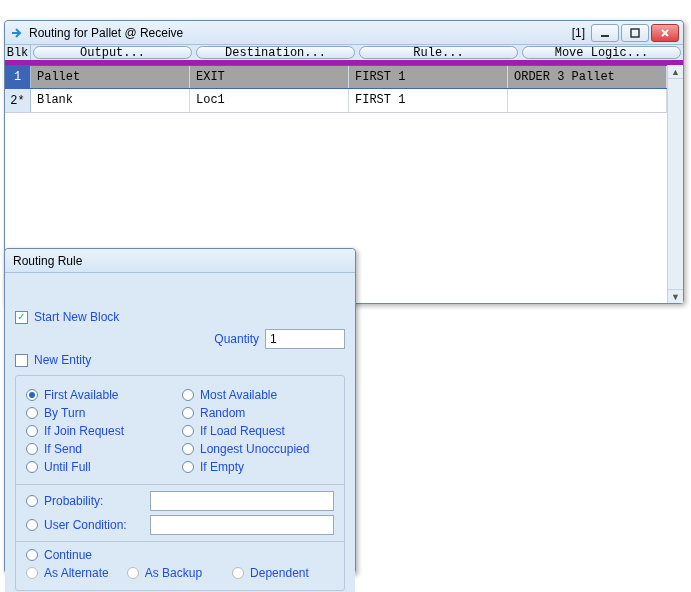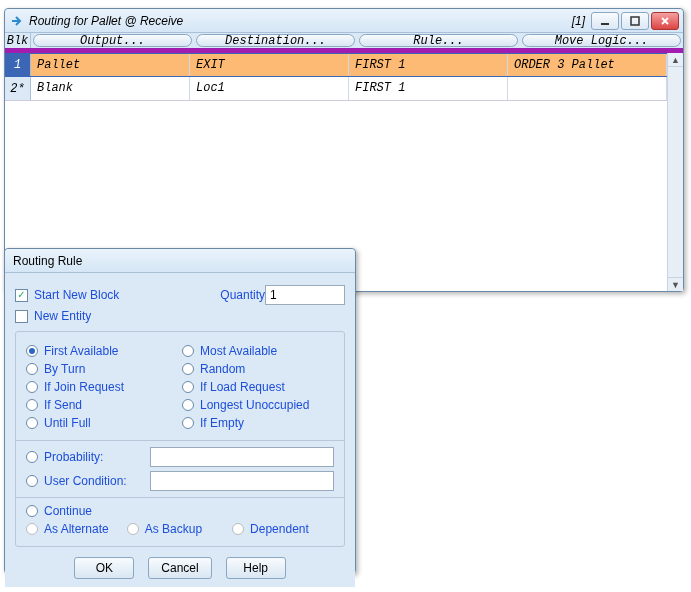--- a/index.html
+++ b/index.html
@@ -13,23 +13,22 @@
   overflow: hidden;
 }
 .window {
   position: absolute;
   border: 1px solid #6b8aa8;
   border-radius: 4px;
   box-shadow: 2px 2px 5px rgba(0,0,0,0.3);
   background: #fff;
 }
 .win-top {
-  left: 4px; top: 8px; width: 680px; height: 284px;
+  left: 4px; top: 20px; width: 680px; height: 284px;
   background: #dbe9f7;
-  font-style: italic;
 }
 .win-bottom {
   left: 4px; top: 248px; width: 352px; height: 326px;
   background: #dbe9f7;
 }
 .titlebar {
   height: 24px;
   background: linear-gradient(to bottom, #eaf3fb, #d5e6f6);
   border-bottom: 1px solid #a9c0d8;
   display: flex;
@@ -79,21 +78,21 @@
 }
 .gridrows {
   position:absolute; left:0; top:0; right:16px; bottom:0;
   background:#fff;
 }
 .gridrow {
   display:flex; height:24px; border-bottom:1px solid #ccd;
   font-family:"Courier New",monospace; font-size:12px;
 }
 .gridrow.selected { border-top:1px solid #3a66b5; border-bottom:1px solid #3a66b5; }
-.gridrow.selected .cell { background:#fdba74; }
+.gridrow.selected .cell { background:#a3a3a3; }
 .rownum {
   width:26px; display:flex; align-items:center; justify-content:center;
   border-right:1px solid #a9c0d8;
   background:#dbe9f7;
 }
 .rownum.sel { background:#3a66b5; color:#fff; }
 .cell {
   flex:1; padding:4px 6px; border-right:1px solid #d0d8e4; overflow:hidden;
   white-space:nowrap;
 }
@@ -114,21 +113,21 @@
   background:#dbe9f7;
 }
 .row { display:flex; align-items:center; margin:4px 0; }
 .chk {
   width:13px; height:13px; border:1px solid #6b8aa8; background:#fff;
   margin-right:6px; display:flex; align-items:center; justify-content:center;
   font-size:10px; color:#2a6; line-height:1;
 }
 .lbl { font-size:12px; color:#1d4ed8; }
 .qtybox {
-  margin-left:auto; display:flex; align-items:center; 
+  margin-left:auto; display:flex; align-items:center; gap:6px;margin-top:44px;
 }
 .qinput {
   width:80px; height:20px; border:1px solid #9ab; background:#fff;
   padding:2px 4px; font-size:12px;
 }
 .group {
   border:1px solid #b8c8da; border-radius:3px;
   margin-top:8px; padding:8px 10px 6px 10px;
   background:#dbe9f7;
 }

